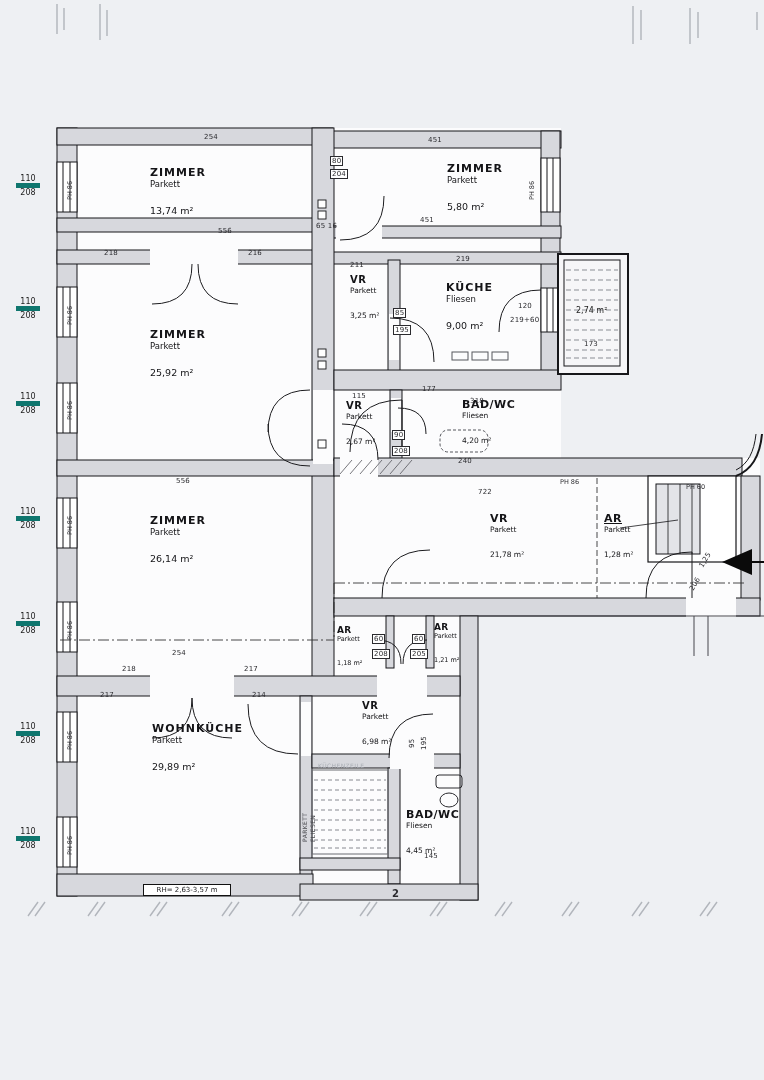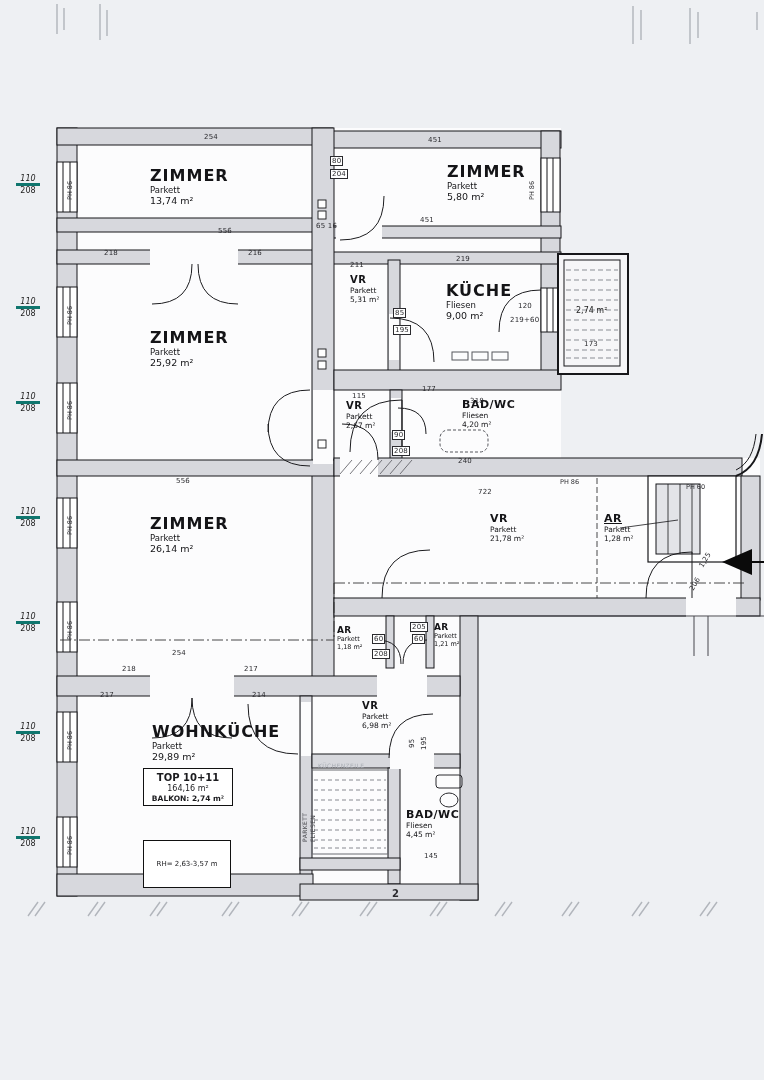--- a/index.html
+++ b/index.html
@@ -1,44 +1,44 @@
 <!DOCTYPE html>
 <html><head>
 <meta charset="utf-8">
 <style>
   html,body{margin:0;padding:0;background:#eef0f3;}
   #canvas{position:relative;width:764px;height:1080px;background:#eef0f3;overflow:hidden;
           font-family:"DejaVu Sans",sans-serif;color:#1b1b1e;}
   #plan-svg{position:absolute;left:0;top:0;filter:blur(0.2px);}
   .room{position:absolute;line-height:1.2;color:#141417;white-space:nowrap;}
-  .room .rn{display:block;font-weight:bold;font-size:16px;letter-spacing:1px;}
+  .room .rn{display:block;font-weight:bold;font-size:11px;letter-spacing:1px;}
   .room .rf{display:block;font-size:8.5px;}
-  .room .ra{display:block;font-size:9.5px;}
+  .room .ra{display:block;font-size:9.5px;margin-top:16px;}
   .room.sm .rn{font-size:10px;letter-spacing:.5px;}
   .room.sm .rf,.room.sm .ra{font-size:7.5px;}
   .room.xs .rn{font-size:9px;letter-spacing:.3px;}
   .room.xs .rf,.room.xs .ra{font-size:6.5px;}
   .dim{position:absolute;font-size:7px;color:#2a2a2e;letter-spacing:.2px;white-space:nowrap;}
   .dim.boxed{border:1px solid #2a2a2e;background:#fff;padding:0 1px;font-size:7px;}
   .dim.rot{transform:rotate(-90deg);transform-origin:left top;}
   .dim.big{font-size:10px;font-weight:bold;}
   .win-label{position:absolute;left:16px;width:24px;text-align:center;font-size:8px;color:#222;}
-  .win-label .w{display:block;border-bottom:3px solid #0f766e;font-style:italic;}
+  .win-label .w{display:block;border-bottom:5px solid #0f766e;}
   .win-label .h{display:block;}
   .ph{position:absolute;font-size:6.5px;color:#2d2d31;transform:rotate(-90deg);transform-origin:left top;white-space:nowrap;}
   .ph.flat{transform:none;}
   .faint{position:absolute;font-size:6px;color:#a9adb4;letter-spacing:.4px;white-space:nowrap;}
   .faint.rot{transform:rotate(-90deg);transform-origin:left top;}
   .info-box{position:absolute;left:143px;top:768px;width:86px;border:1.5px solid #111;background:#fff;
             text-align:center;padding:3px 1px 2px;}
   .info-box .t1{display:block;font-weight:bold;font-size:10px;}
   .info-box .t2{display:block;font-size:8px;margin-top:1px;}
   .info-box .t3{display:block;font-size:7.5px;font-weight:bold;margin-top:1px;}
-  .rh-box{position:absolute;left:143px;top:840px;width:86px;border:1.2px solid #111;background:#fff;
-          text-align:center;font-size:7px;padding:19px 0;}
+  .rh-box{position:absolute;left:143px;top:884px;width:86px;border:1.2px solid #111;background:#fff;
+          text-align:center;font-size:7px;padding:1px 0;}
   .balk{position:absolute;font-size:8px;color:#222;}
 </style>
 </head>
 <body>
 
 <div id="canvas">
 
 <svg id="plan-svg" width="764" height="1080" viewBox="0 0 764 1080">
 
   <g>
@@ -301,21 +301,21 @@
   <span class="ra">5,80 m²</span>
 </div>
 <div class="room" style="left:150px;top:328px">
   <span class="rn">ZIMMER</span>
   <span class="rf">Parkett</span>
   <span class="ra">25,92 m²</span>
 </div>
 <div class="room sm" style="left:350px;top:274px">
   <span class="rn">VR</span>
   <span class="rf">Parkett</span>
-  <span class="ra">5,31 m²</span>
+  <span class="ra">3,25 m²</span>
 </div>
 <div class="room" style="left:446px;top:281px">
   <span class="rn">KÜCHE</span>
   <span class="rf">Fliesen</span>
   <span class="ra">9,00 m²</span>
 </div>
 <div class="room sm" style="left:346px;top:400px">
   <span class="rn">VR</span>
   <span class="rf">Parkett</span>
   <span class="ra">2,67 m²</span>
@@ -359,25 +359,20 @@
   <span class="rn">WOHNKÜCHE</span>
   <span class="rf">Parkett</span>
   <span class="ra">29,89 m²</span>
 </div>
 <div class="room sm" style="left:406px;top:808px">
   <span class="rn" style="font-size:11px">BAD/WC</span>
   <span class="rf">Fliesen</span>
   <span class="ra">4,45 m²</span>
 </div>
 
-<div class="info-box">
-  <span class="t1">TOP 10+11</span>
-  <span class="t2">164,16 m²</span>
-  <span class="t3">BALKON: 2,74 m²</span>
-</div>
 <div class="rh-box">RH= 2,63-3,57 m</div>
 
 <span class="balk" style="left:576px;top:306px">2,74 m²</span>
 <span class="dim" style="left:584px;top:340px">173</span>
 
 <div class="win-label" style="top:174px">
       <span class="w">110</span>
       <span class="h">208</span>
     </div>
 <div class="win-label" style="top:297px">
@@ -444,21 +439,21 @@
 <span class="dim boxed" style="left:392px;top:430px">90</span>
 <span class="dim boxed" style="left:392px;top:446px">208</span>
 <span class="dim" style="left:176px;top:477px">556</span>
 <span class="dim" style="left:478px;top:488px">722</span>
 <span class="dim" style="left:172px;top:649px">254</span>
 <span class="dim" style="left:122px;top:665px">218</span>
 <span class="dim" style="left:244px;top:665px">217</span>
 <span class="dim boxed" style="left:372px;top:634px">60</span>
 <span class="dim boxed" style="left:372px;top:649px">208</span>
 <span class="dim boxed" style="left:412px;top:634px">60</span>
-<span class="dim boxed" style="left:410px;top:622px">205</span>
+<span class="dim boxed" style="left:410px;top:649px">205</span>
 <span class="dim" style="left:100px;top:691px">217</span>
 <span class="dim" style="left:252px;top:691px">214</span>
 <span class="dim" style="left:424px;top:852px">145</span>
 <span class="dim big" style="left:392px;top:888px">2</span>
 <span class="dim rot" style="left:408px;top:748px">95</span>
 <span class="dim rot" style="left:420px;top:750px">195</span>
 <span class="dim" style="left:316px;top:222px">65 16</span>
 
 </div>
 

